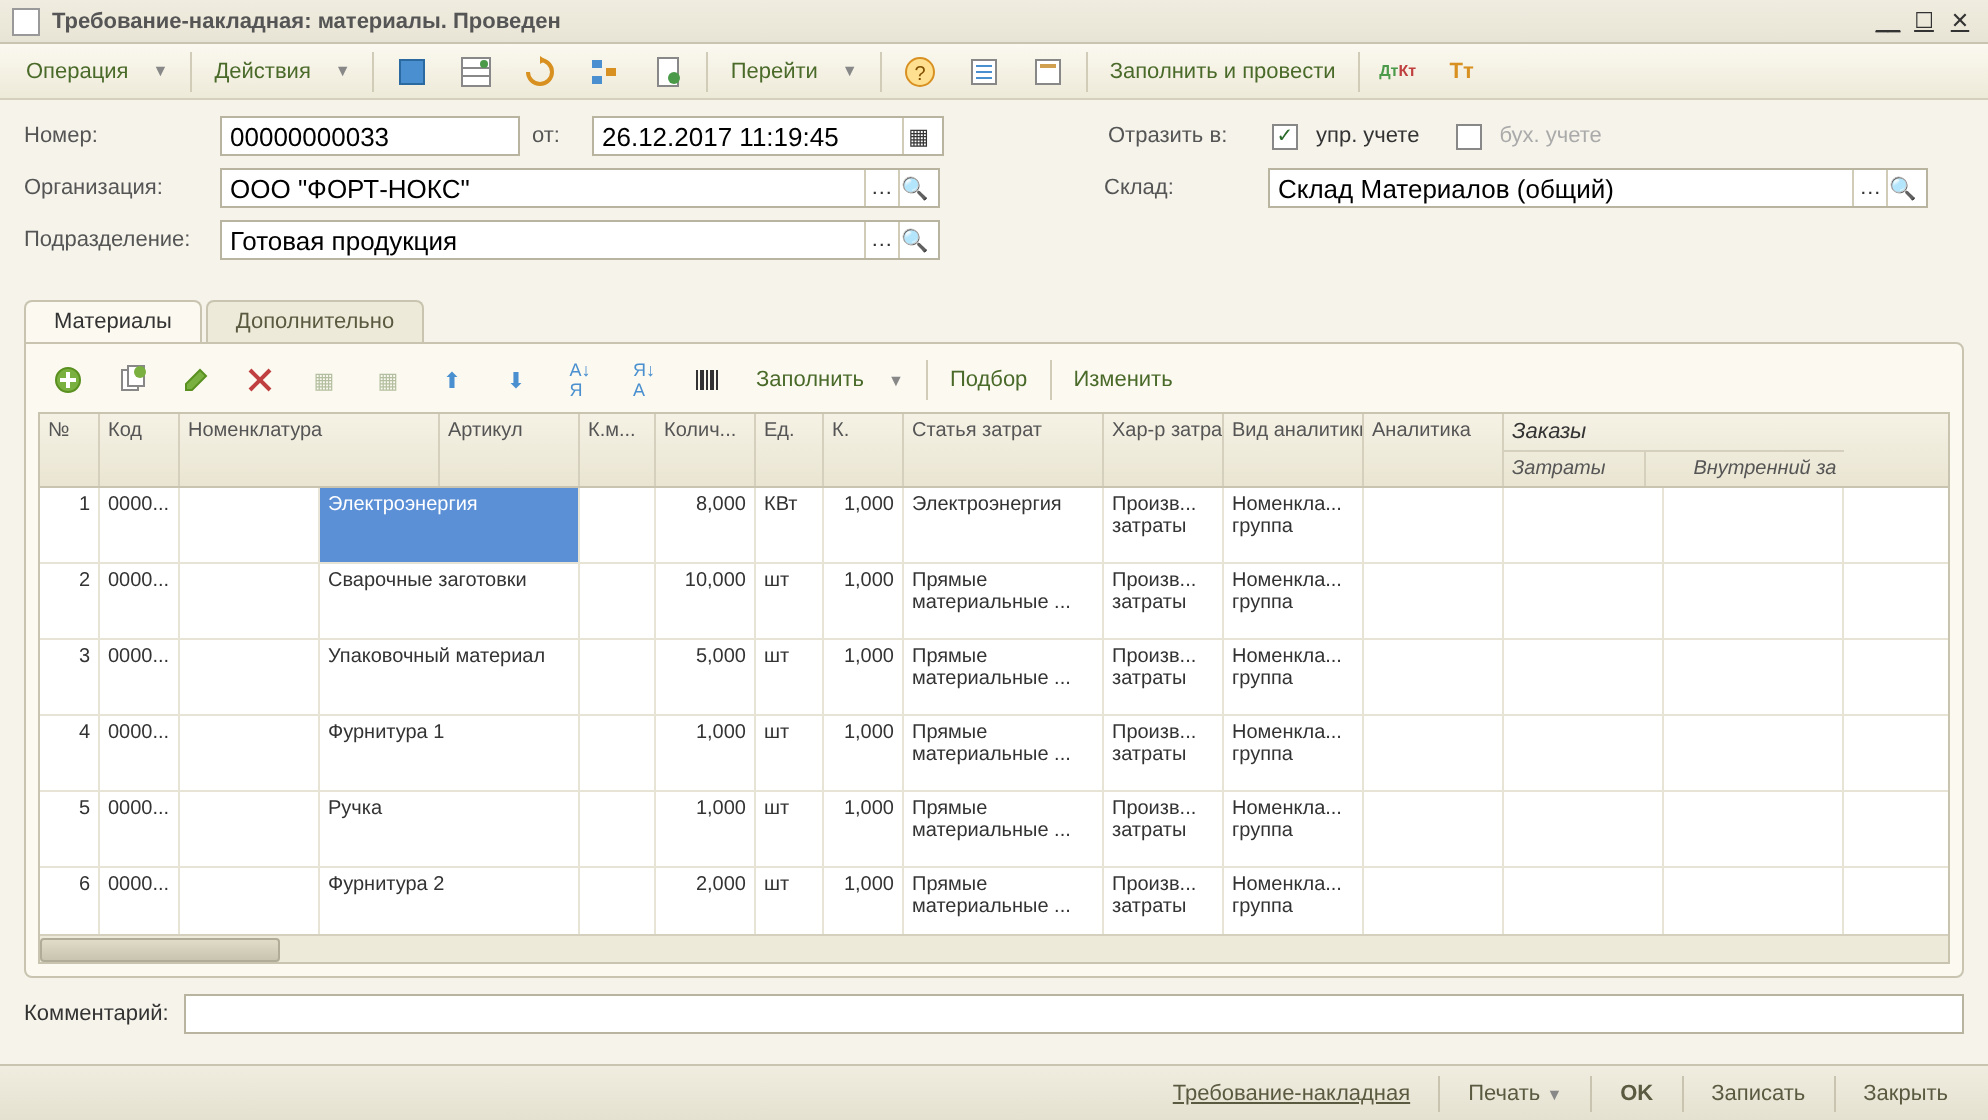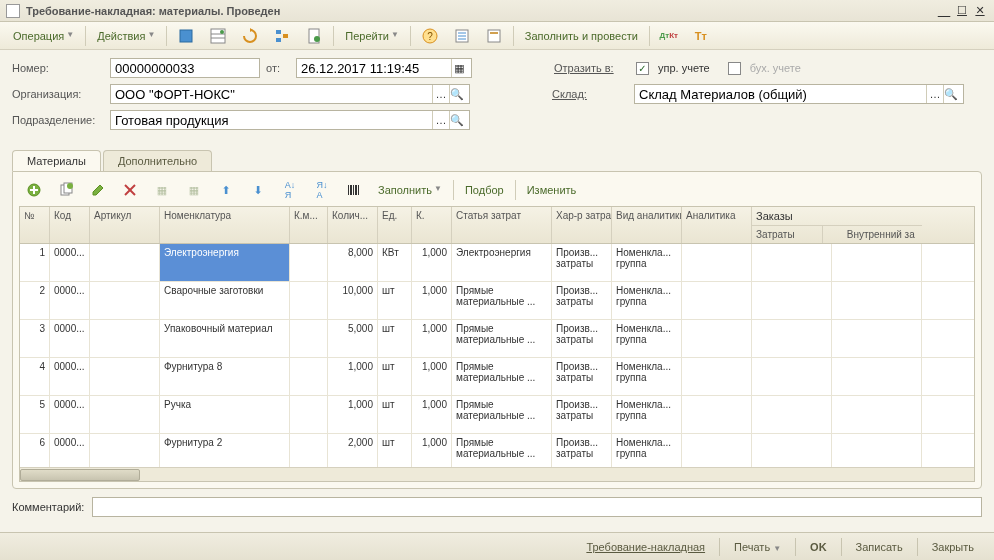--- a/index.html
+++ b/index.html
@@ -2,42 +2,42 @@
 <html><head>
 <meta charset="utf-8">
 <style>
 * { box-sizing: border-box; margin: 0; padding: 0; }
 body { font-family: Arial, sans-serif; font-size: 11px; background: #f5f3ea; width: 994px; height: 560px; overflow: hidden; color: #333; }
 .titlebar { height: 22px; background: linear-gradient(#f0ede0,#e8e4d5); border-bottom: 1px solid #c8c4b0; display: flex; align-items: center; padding: 0 6px; }
 .titlebar .ticon { width: 14px; height: 14px; border: 1px solid #999; background: #fff; margin-right: 6px; }
 .titlebar .title { flex: 1; font-weight: bold; color: #555; }
 .titlebar .winbtn { width: 16px; height: 14px; margin-left: 2px; display: flex; align-items: center; justify-content: center; cursor: pointer; text-decoration: underline; }
 .toolbar { height: 28px; background: linear-gradient(#fbf9f0,#eeead9); border-bottom: 1px solid #d5d0be; display: flex; align-items: center; padding: 0 6px; gap: 2px; }
-.tbtn { padding: 3px 6px; border: 1px solid transparent; border-radius: 2px; cursor: pointer; display: flex; gap: 2px; color: #4a6a2a; }
+.tbtn { padding: 3px 6px; border: 1px solid transparent; border-radius: 2px; cursor: pointer; display: flex; align-items: center; gap: 12px; color: #4a6a2a; }
 .tbarrow { font-size: 8px; color: #888; }
 .tsep { width: 1px; height: 20px; background: #d0ccb8; margin: 0 2px; }
 .tico { width: 16px; height: 16px; display: inline-flex; align-items: center; justify-content: center; }
 .form-area { padding: 8px 12px; }
 .form-row { display: flex; align-items: center; margin-bottom: 6px; gap: 6px; }
 .lbl { width: 92px; color: #555; }
-.lbl2 { width: 76px; color: #555; text-decoration: underline; }
+.lbl2 { width: 76px; color: #555; }
 .input { height: 20px; border: 1px solid #b8b4a0; background: #fff; padding: 0 4px; display: flex; align-items: center; }
 .input input { border: none; outline: none; width: 100%; font-size: 13px; background: transparent; }
 .inbtn { width: 18px; height: 18px; border-left: 1px solid #d0ccb8; display: flex; align-items: center; justify-content: center; cursor: pointer; }
 .chk { width: 13px; height: 13px; border: 1px solid #888; background: #fff; display: inline-flex; align-items: center; justify-content: center; margin-right: 3px; }
 .chk.on::after { content: "✓"; color: #2a6a2a; font-size: 10px; }
 .tabs { display: flex; margin: 6px 0 0 12px; }
 .tab { padding: 4px 14px; border: 1px solid #c8c4b0; border-bottom: none; background: #eeead9; border-radius: 4px 4px 0 0; margin-right: 2px; cursor: pointer; color: #5a5a40; }
 .tab.active { background: #fbf9f0; font-weight: normal; color: #333; }
 .tabbody { margin: 0 12px; border: 1px solid #c8c4b0; background: #fbf9f0; border-radius: 0 4px 4px 4px; padding: 6px; }
 .rowtb { height: 24px; display: flex; align-items: center; gap: 2px; margin-bottom: 4px; }
 .grid { border: 1px solid #c8c4b0; background: #fff; height: 276px; display: flex; flex-direction: column; }
 .ghead { display: flex; background: linear-gradient(#f5f2e5,#eae5d2); border-bottom: 1px solid #c8c4b0; }
 .gh { border-right: 1px solid #d5d0be; padding: 3px 4px; color: #555; font-size: 10px; overflow: hidden; white-space: nowrap; }
-.gh2row { display: flex; flex-direction: column; }
+.gh2row { display: flex; flex-direction: column; font-style: italic; }
 .gh2row .top { border-bottom: 1px solid #d5d0be; padding: 3px 4px; }
 .gh2row .bot { display: flex; gap: 20px; }
 .gbody { flex: 1; overflow: auto; }
 .grow { display: flex; border-bottom: 1px solid #e8e4d5; height: 38px; }
 .gc { border-right: 1px solid #e8e4d5; padding: 3px 4px; overflow: hidden; font-size: 10px; display: flex; align-items: flex-start; }
 .gc.r { justify-content: flex-end; }
 .sel { background: #5b8fd6; color: #fff; }
 .hscroll { height: 14px; background: #eeead9; border-top: 1px solid #d5d0be; position: relative; }
 .hscroll .thumb { position: absolute; left: 0; top: 1px; width: 120px; height: 12px; background: linear-gradient(#e0dcc8,#c8c4b0); border: 1px solid #b0ac98; border-radius: 2px; }
 .comment-row { display: flex; align-items: center; padding: 8px 12px; gap: 8px; }
@@ -276,22 +276,22 @@
     <span class="tsep"></span>
     <span class="tbtn">Подбор</span>
     <span class="tsep"></span>
     <span class="tbtn">Изменить</span>
   </div>
 
   <div class="grid">
     <div class="ghead">
       <div class="gh" style="width:30px">№</div>
       <div class="gh" style="width:40px">Код</div>
+      <div class="gh" style="width:130px">Номенклатура</div>
       <div class="gh" style="width:70px">Артикул</div>
-      <div class="gh" style="width:130px">Номенклатура</div>
       <div class="gh" style="width:38px">К.м...</div>
       <div class="gh" style="width:50px">Колич...</div>
       <div class="gh" style="width:34px">Ед.</div>
       <div class="gh" style="width:40px">К.</div>
       <div class="gh" style="width:100px">Статья затрат</div>
       <div class="gh" style="width:60px">Хар-р затрат</div>
       <div class="gh" style="width:70px">Вид аналитики</div>
       <div class="gh" style="width:70px">Аналитика</div>
       <div class="gh2row" style="width:170px">
         <div class="top">Заказы</div>
@@ -347,21 +347,21 @@
           <div class="gc" style="width: 60px;">Произв... затраты</div>
           <div class="gc" style="width: 70px;">Номенкла... группа</div>
           <div class="gc" style="width: 70px;"></div>
           <div class="gc" style="width: 80px;"></div>
           <div class="gc" style="width: 90px;"></div>
         </div>
         <div class="grow">
           <div class="gc r" style="width: 30px;">4</div>
           <div class="gc" style="width: 40px;">0000...</div>
           <div class="gc" style="width: 70px;"></div>
-          <div class="gc" style="width: 130px;">Фурнитура 8</div>
+          <div class="gc" style="width: 130px;">Фурнитура 1</div>
           <div class="gc" style="width: 38px;"></div>
           <div class="gc r" style="width: 50px;">1,000</div>
           <div class="gc" style="width: 34px;">шт</div>
           <div class="gc r" style="width: 40px;">1,000</div>
           <div class="gc" style="width: 100px;">Прямые материальные ...</div>
           <div class="gc" style="width: 60px;">Произв... затраты</div>
           <div class="gc" style="width: 70px;">Номенкла... группа</div>
           <div class="gc" style="width: 70px;"></div>
           <div class="gc" style="width: 80px;"></div>
           <div class="gc" style="width: 90px;"></div>

